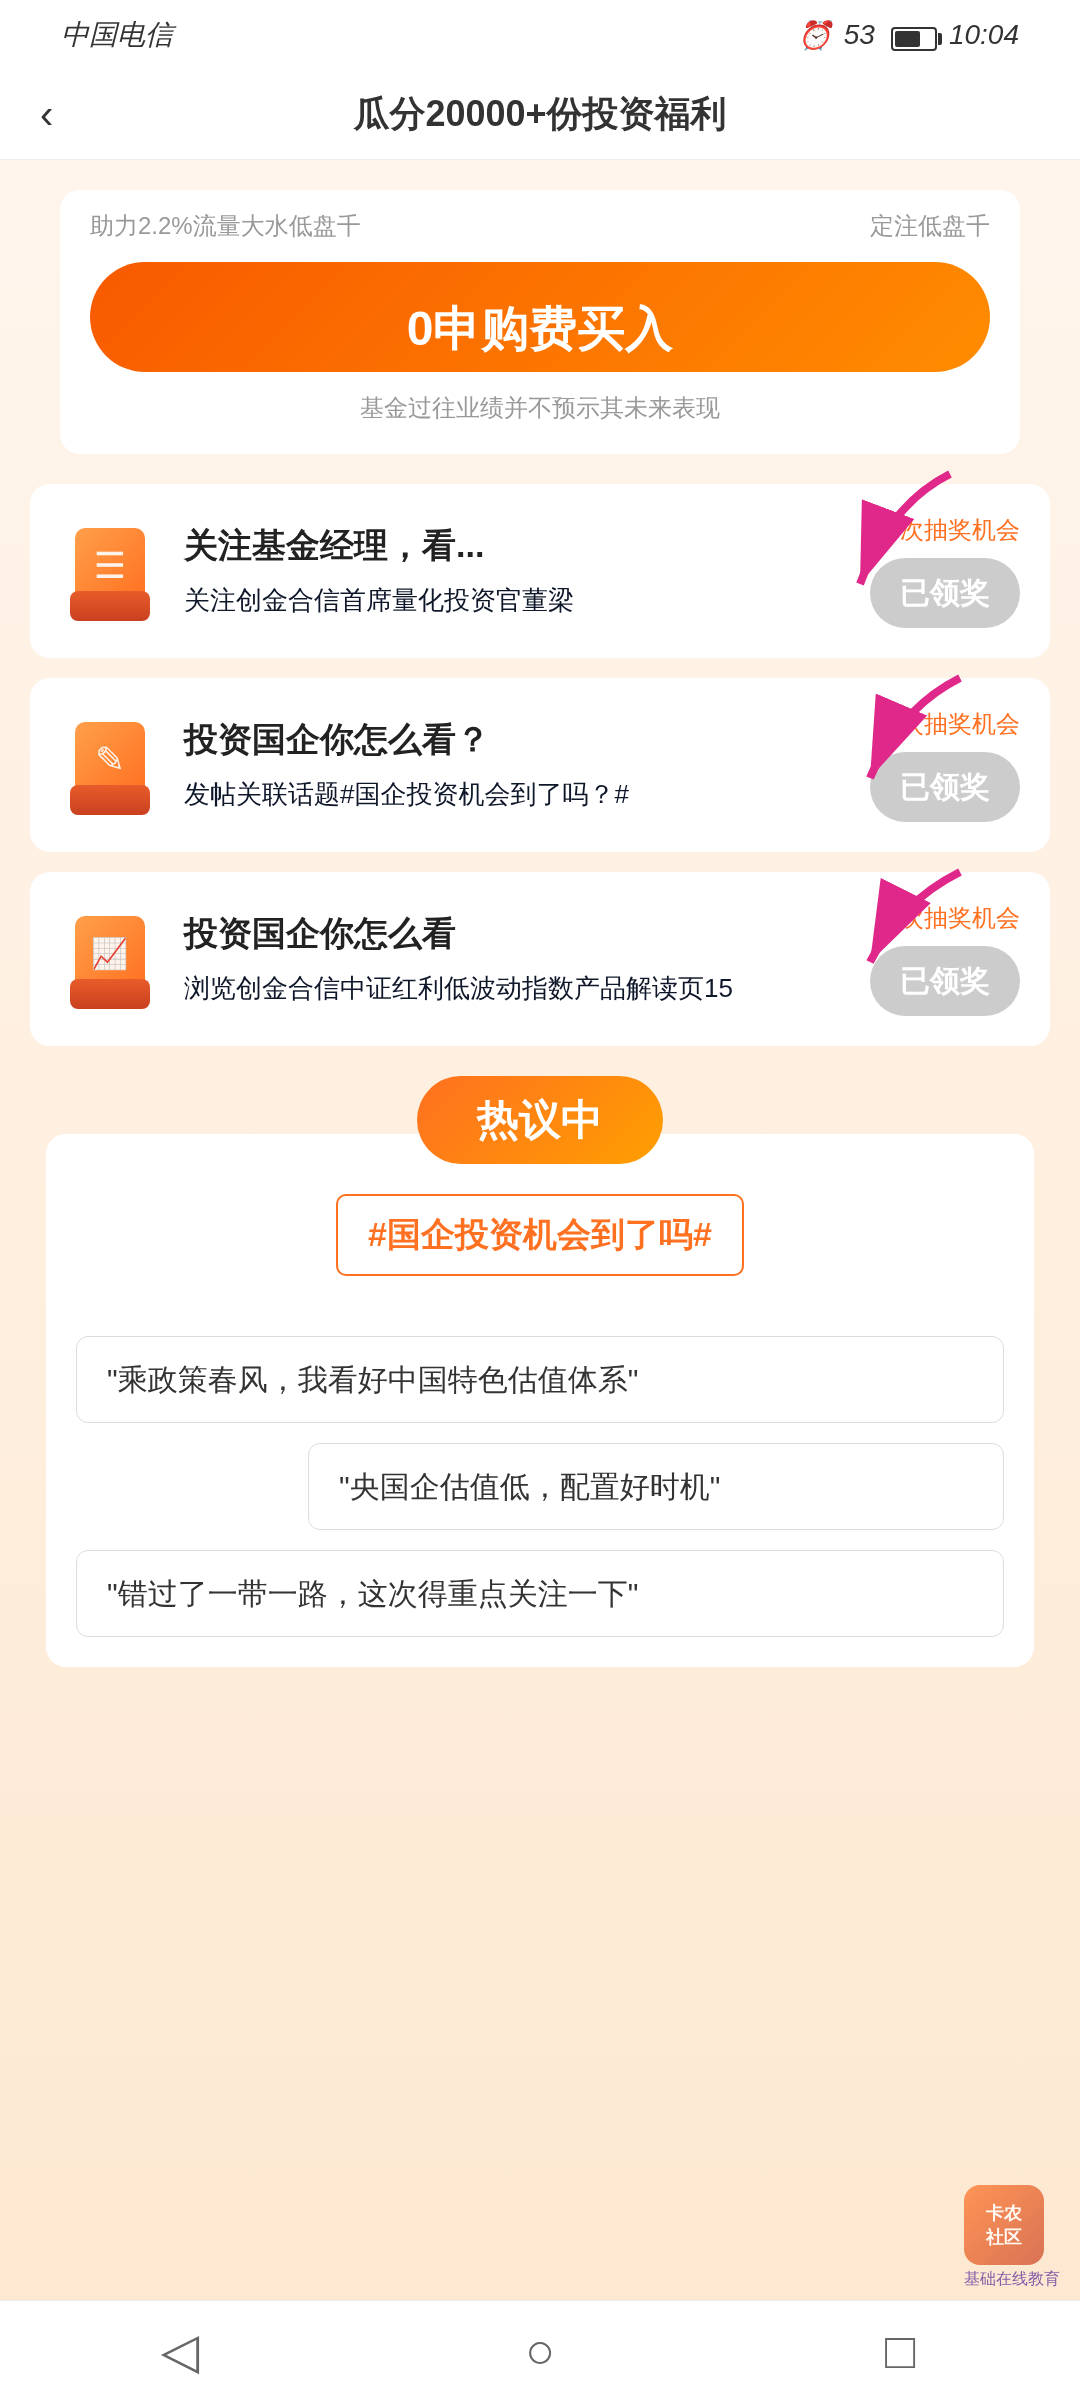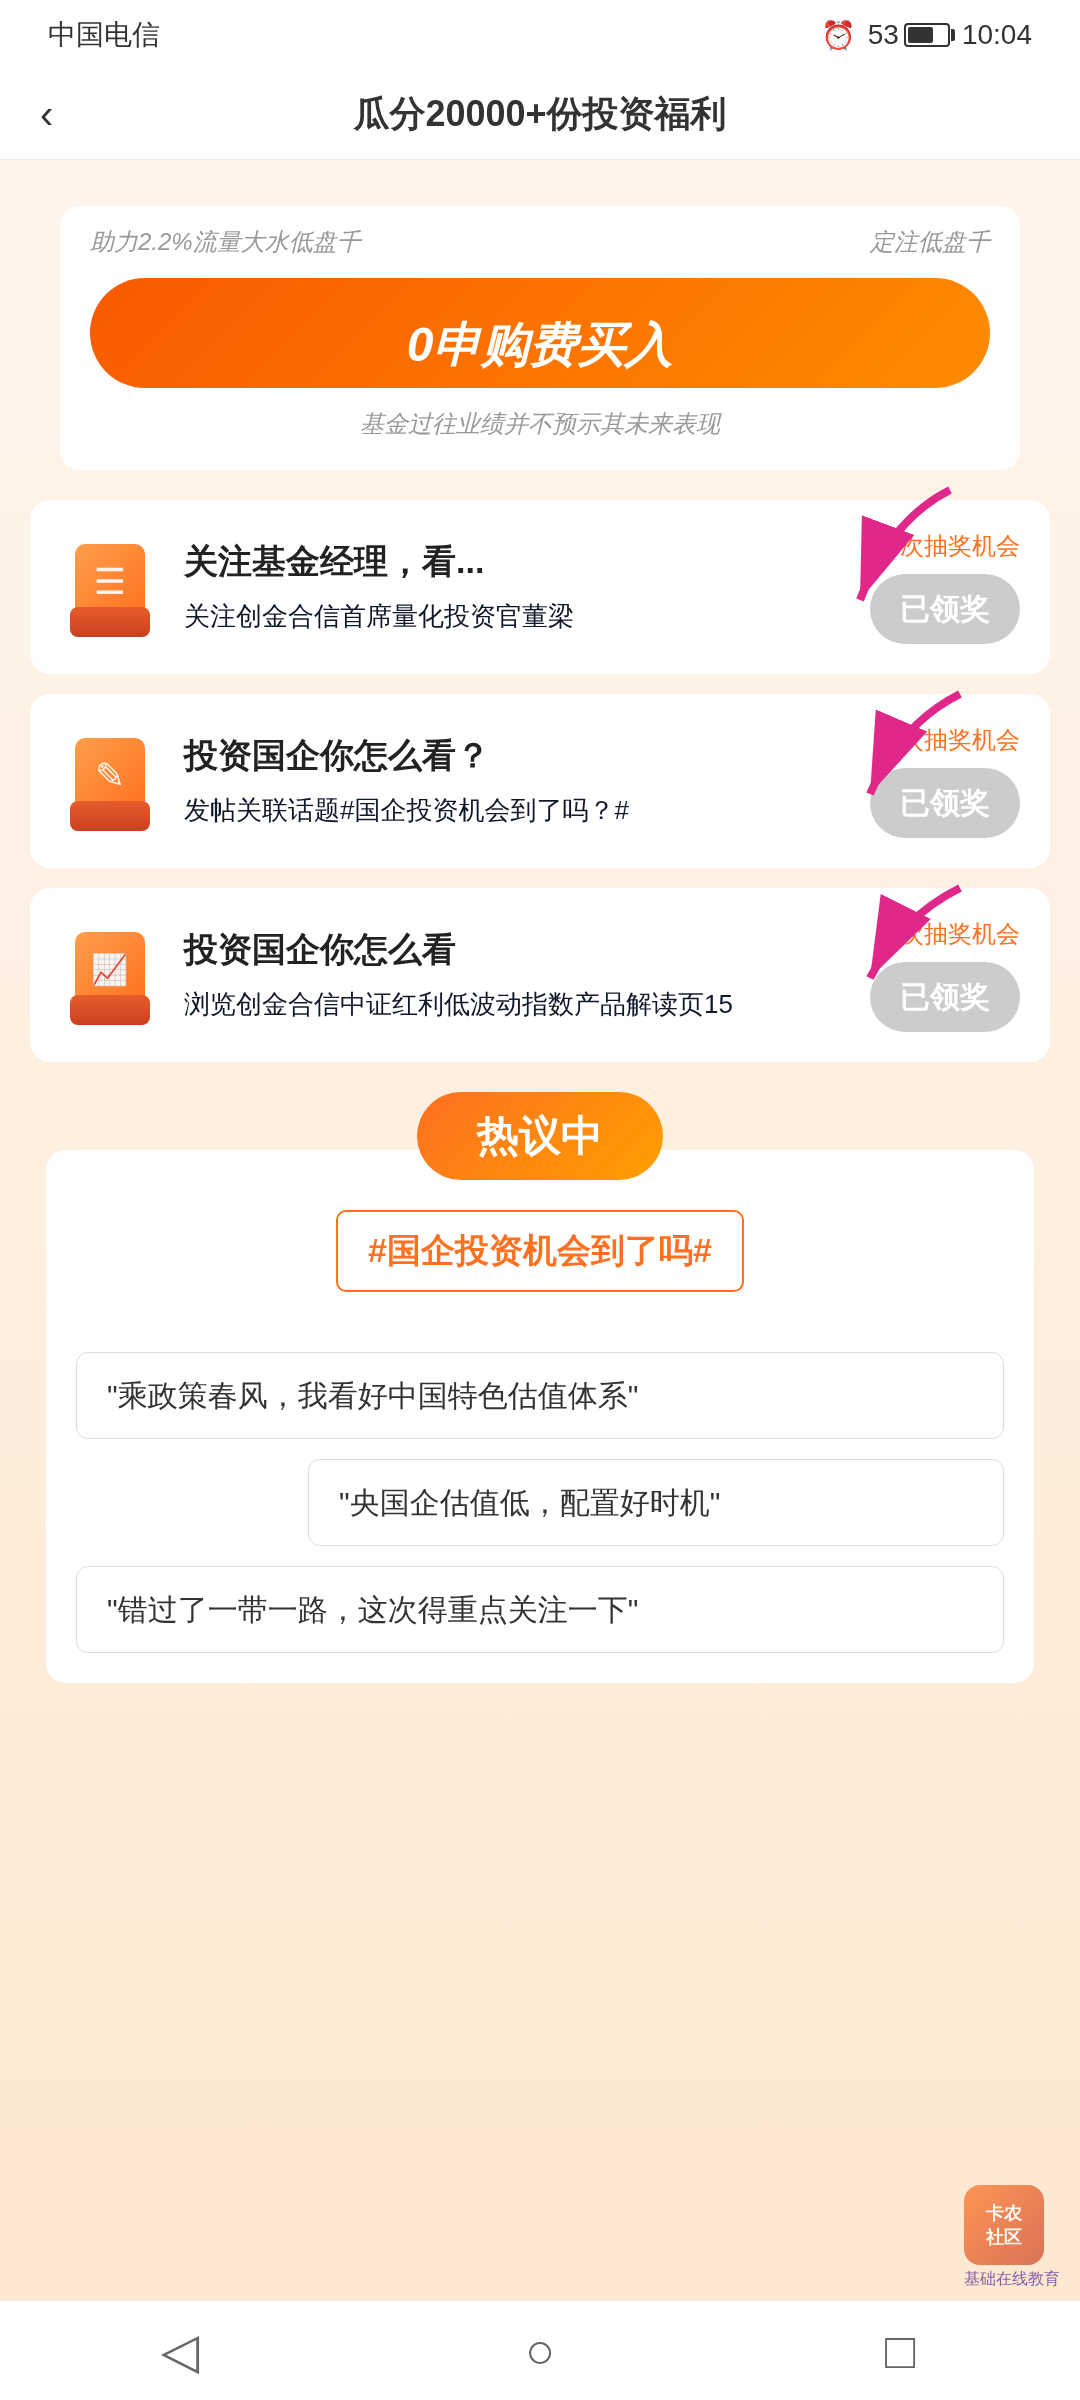--- a/index.html
+++ b/index.html
@@ -13,38 +13,39 @@
       overflow-x: hidden;
     }
 
     
     .status-bar {
       background: #fff;
       height: 70px;
       display: flex;
       align-items: center;
       justify-content: space-between;
-      padding: 0 48px;
+      padding: 0 61px;
+      font-style: italic;
     }
     .status-bar-left {
       font-size: 28px;
       color: #333;
       font-weight: 500;
     }
     .status-bar-right {
       display: flex;
       align-items: center;
       gap: 12px;
       font-size: 28px;
       color: #333;
     }
     .battery-icon {
       display: inline-flex;
-      align-items: center;
-      gap: 5px;
+      align-items: flex-end;
+      gap: 16px;
     }
     .battery-box {
       width: 46px;
       height: 24px;
       border: 2px solid #333;
       border-radius: 4px;
       position: relative;
       display: flex;
       align-items: center;
       padding: 2px;
@@ -368,21 +369,21 @@
   </div>
 </div>
 
 <div class="nav-bar">
   <span class="nav-back">‹</span>
   <span class="nav-title">瓜分20000+份投资福利</span>
 </div>
 
 <div class="main-content">
 
-  <div style="padding: 46px 30px 0 30px; font-style: italic;">
+  <div style="padding: 30px 30px 0 30px;">
     <div class="buy-section">
       <div class="buy-top-text">
         <span>助力2.2%流量大水低盘千</span>
         <span>定注低盘千</span>
       </div>
       <div class="buy-button">
         <span class="buy-button-text">0申购费买入</span>
       </div>
       <div class="buy-disclaimer">基金过往业绩并不预示其未来表现</div>
     </div>

